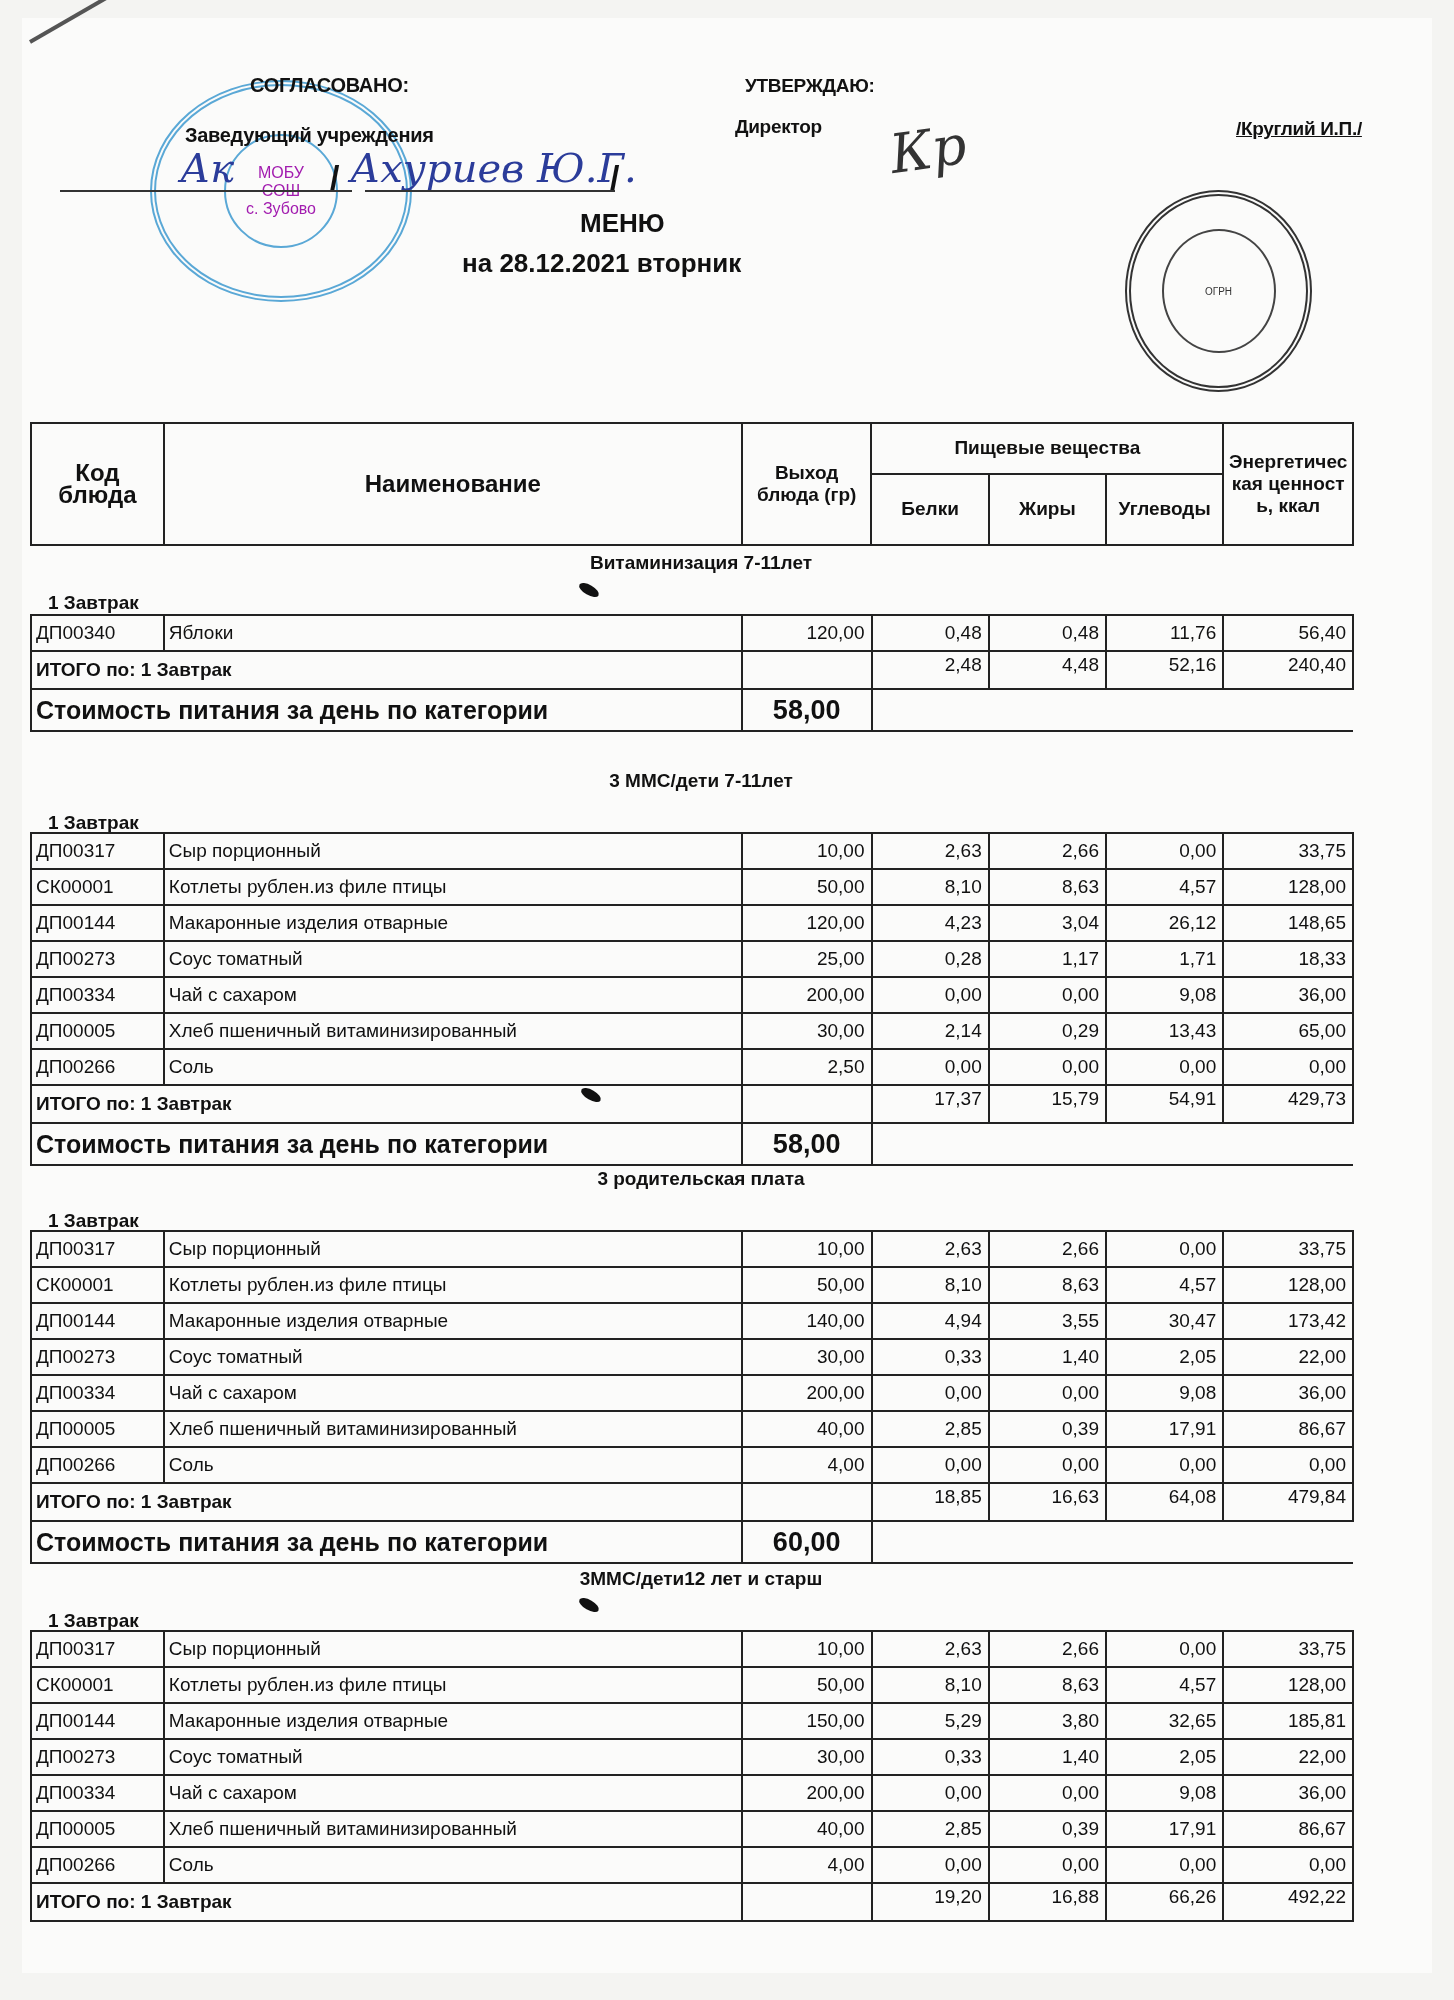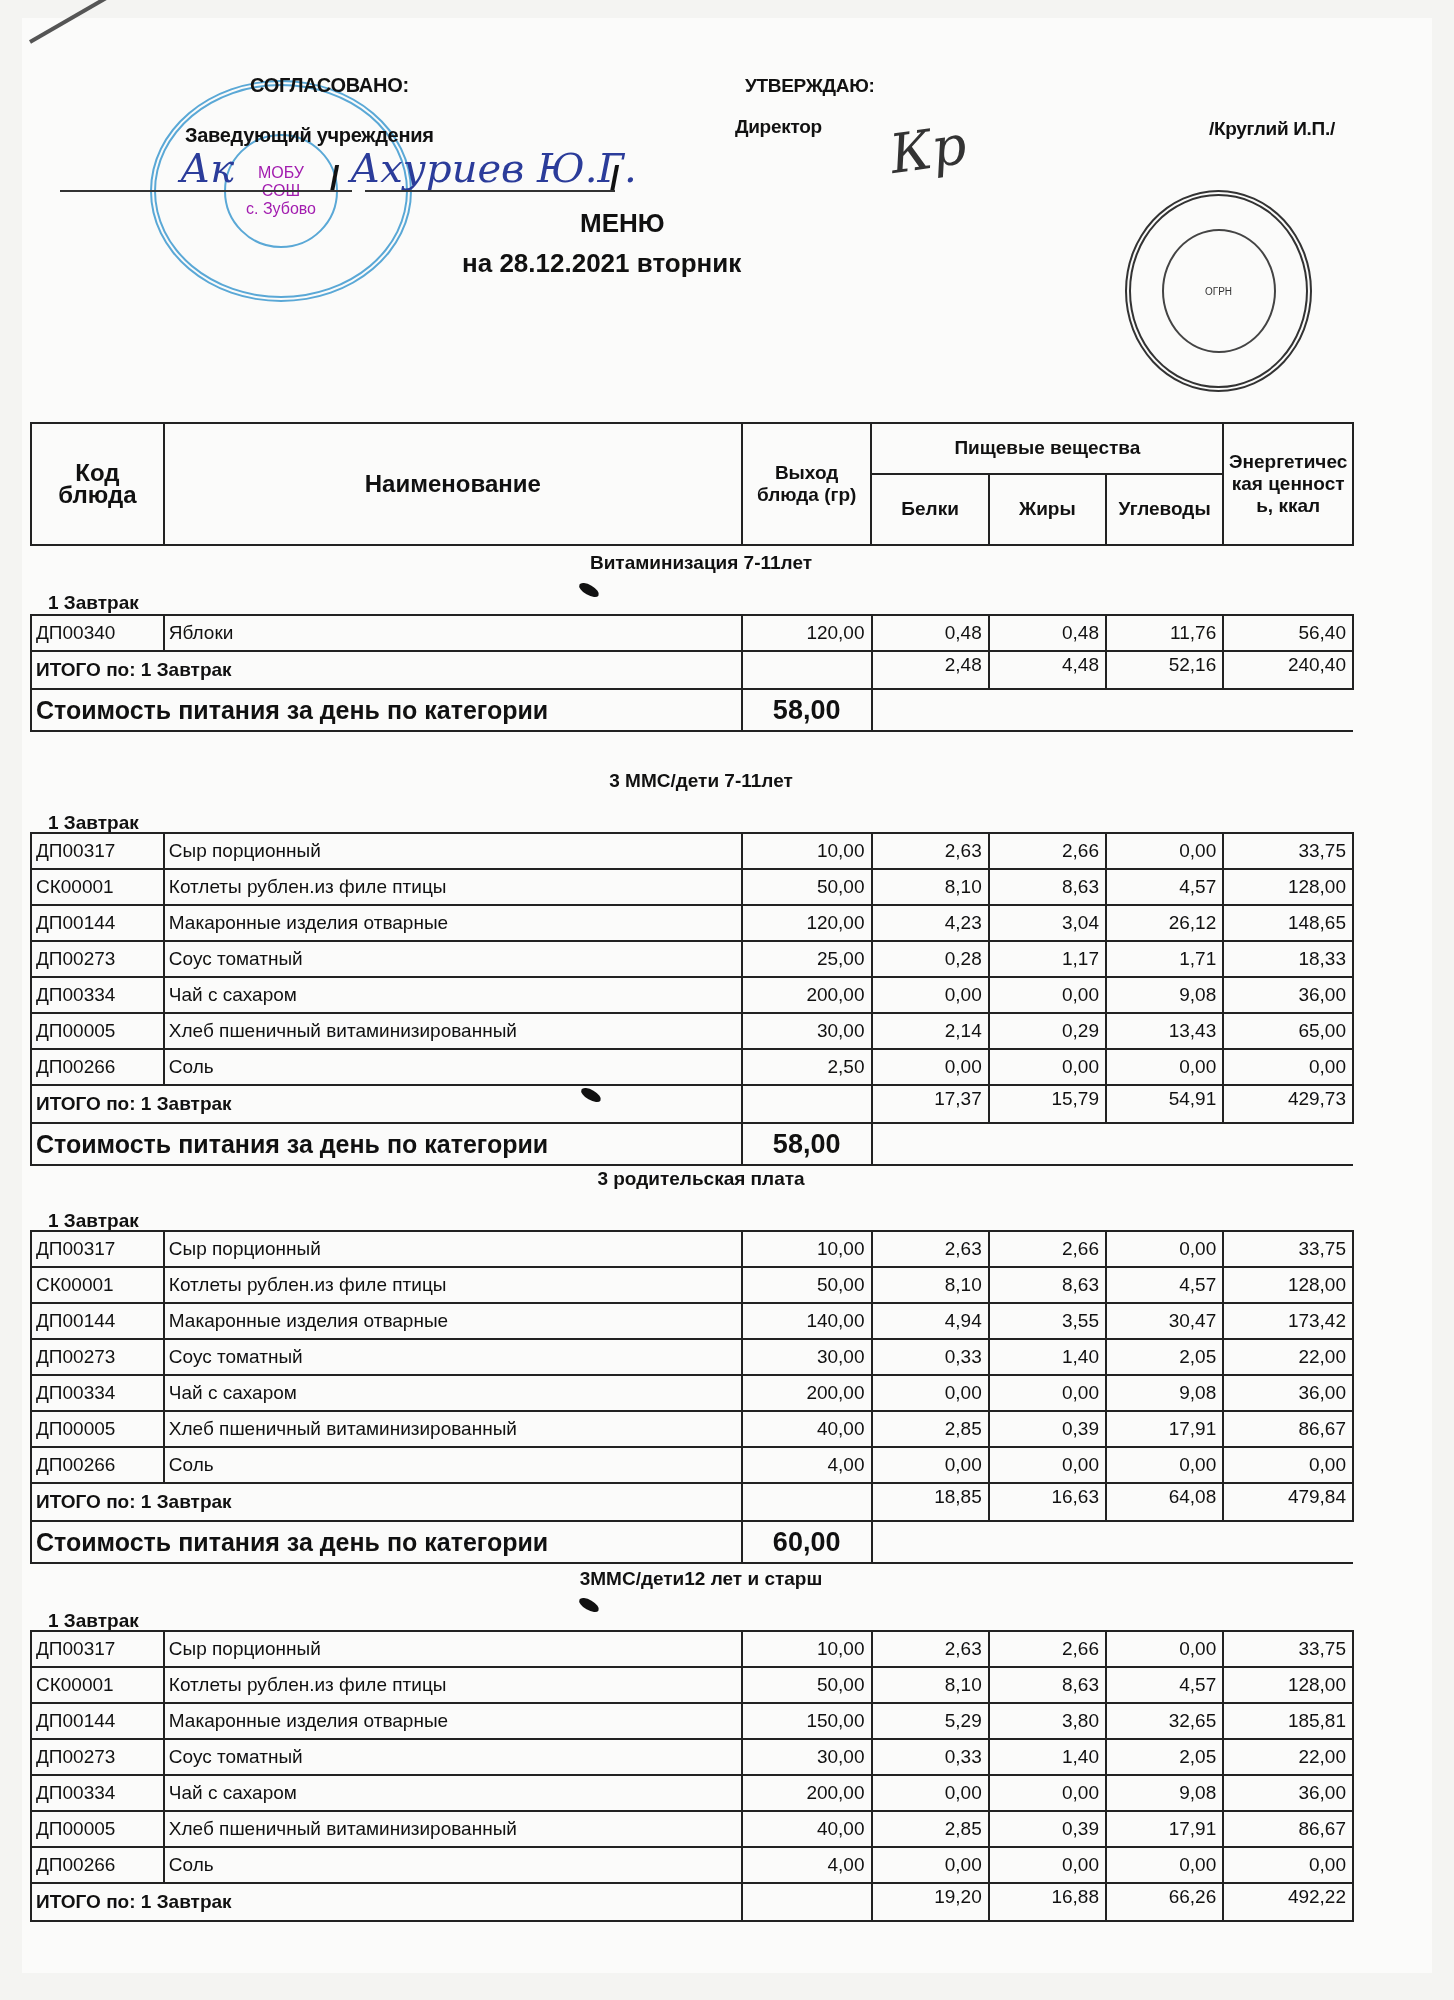--- a/index.html
+++ b/index.html
@@ -13,21 +13,21 @@
     position:absolute; left:22px; top:18px; width:1410px; height:1955px;
     background:#fbfbfa;
   }
   .scan-line { position:absolute; left:30px; top:40px; width:130px; height:4px;
     background:#555; transform:rotate(-30deg); transform-origin:left center; }
   .hdr-text { position:absolute; font-weight:bold; font-size:19px; letter-spacing:-0.3px; }
   .approved-title { left:250px; top:74px; font-size:20px; }
   .approved-role { left:185px; top:100px; font-size:20px;margin-top:24px; }
   .approve-title { left:745px; top:75px; }
   .approve-role { left:735px; top:116px; }
-  .approve-name { left:1209px; top:118px; }
+  .approve-name { left:1236px; top:118px;text-decoration:underline; }
   .sig-line { position:absolute; height:2px; background:#333; }
   .sig-line.a { left:60px; top:190px; width:292px; }
   .sig-line.b { left:365px; top:190px; width:250px; }
   .slash { position:absolute; font-size:34px; font-weight:bold; }
   .slash.a { left:330px; top:158px; }
   .slash.b { left:610px; top:158px; }
   .sig-blue { position:absolute; font-family:"DejaVu Serif", serif; font-style:italic; color:#2b3c9a; }
   .sig-blue.s1 { left:180px; top:145px; font-size:40px; }
   .sig-blue.s2 { left:350px; top:145px; font-size:40px;text-align:center; }
   .sig-dir { position:absolute; left:890px; top:118px; font-family:"DejaVu Serif", serif; font-style:italic; font-size:54px; color:#333; transform:rotate(-8deg); }

